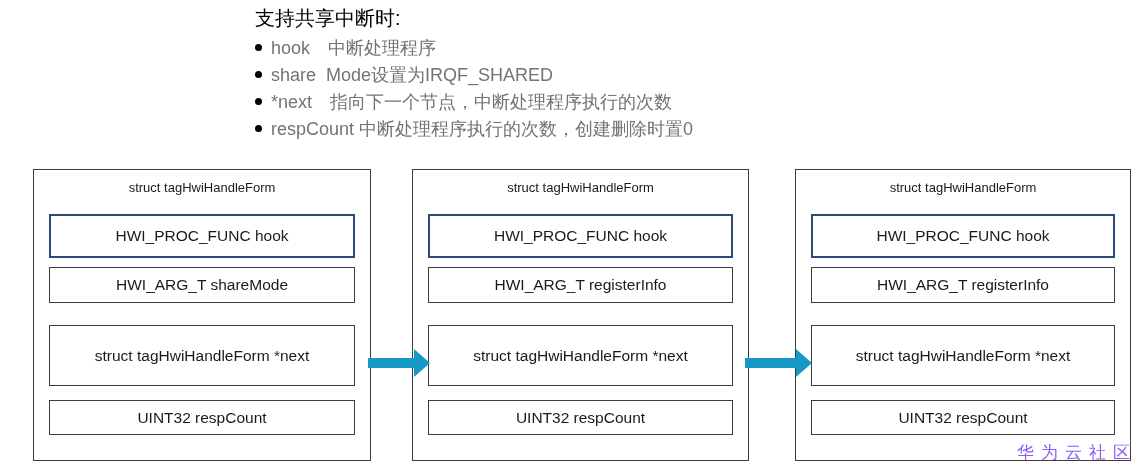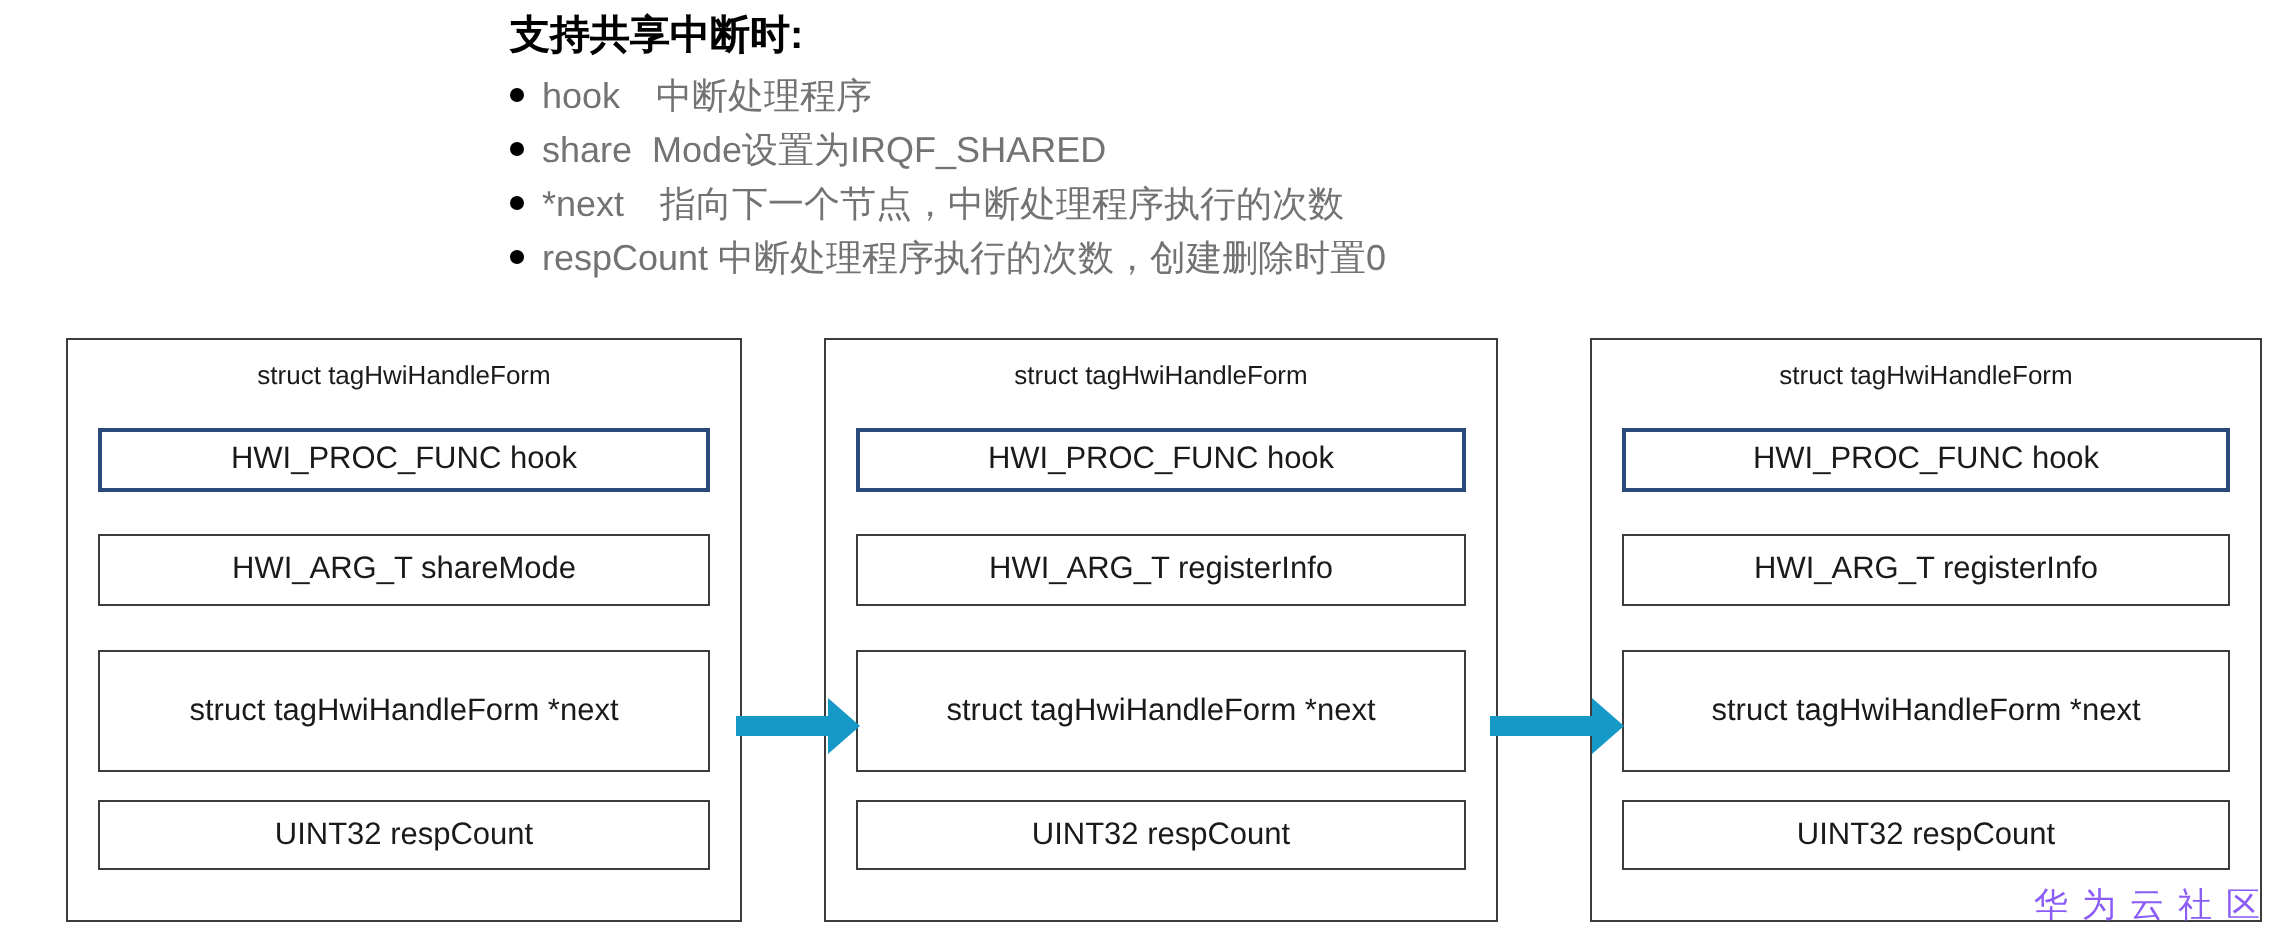--- a/index.html
+++ b/index.html
@@ -4,21 +4,21 @@
 <style>
   * { margin:0; padding:0; box-sizing:border-box; }
   html,body { background:#ffffff; }
   .canvas {
     position:relative; width:1141px; height:475px; background:#ffffff;
     font-family:"Liberation Sans", sans-serif; overflow:hidden;
   }
 
   
   .legend { position:absolute; left:255px; top:6px; }
-  .legend-title { font-size:20px; line-height:24px; font-weight:bold; color:#000000; }
+  .legend-title { font-size:20px; line-height:24px; font-weight:normal; color:#000000; }
   .legend ul { list-style:none; margin-top:4px; }
   .legend li { display:flex; align-items:center; height:27px; font-size:18px; color:#737373; }
   .dot { width:7px; height:7px; border-radius:50%; background:#000000; margin-right:9px; flex:none; }
   .bullet-text { white-space:pre; }
 
   
   .node {
     position:absolute; top:169px; height:292px;
     border:1px solid var(--box-border,#3c3c3c); background:#ffffff; z-index:1;
   }
@@ -28,21 +28,21 @@
   .node-title {
     position:absolute; top:10px; left:0; right:0; text-align:center;
     font-size:13px; color:#1a1a1a;
   }
   .field {
     position:absolute; left:15px; right:15px;
     border:1px solid var(--box-border,#3c3c3c); background:#ffffff;
     display:flex; align-items:center; justify-content:center;
     font-size:15.5px; color:#1a1a1a; text-align:center;
   }
-  .f1 { top:44px;  height:32px; border:2px solid var(--hl-border,#2a4a7c); }
+  .f1 { top:44px;  height:44px; border:2px solid var(--hl-border,#2a4a7c); }
   .f2 { top:97px;  height:36px; }
   .f3 { top:155px; height:61px; }
   .f4 { top:230px; height:35px; }
 
   
   .arrow { position:absolute; height:28px; z-index:3; }
   .arrow1 { left:368px; top:349px; width:62px; }
   .arrow2 { left:745px; top:349px; width:67px; }
   .arrow .shaft { position:absolute; left:0; right:15px; top:9px; height:10px; background:var(--arrow-color,#1699c6); }
   .arrow .head  { position:absolute; right:0; top:0; width:0; height:0;

